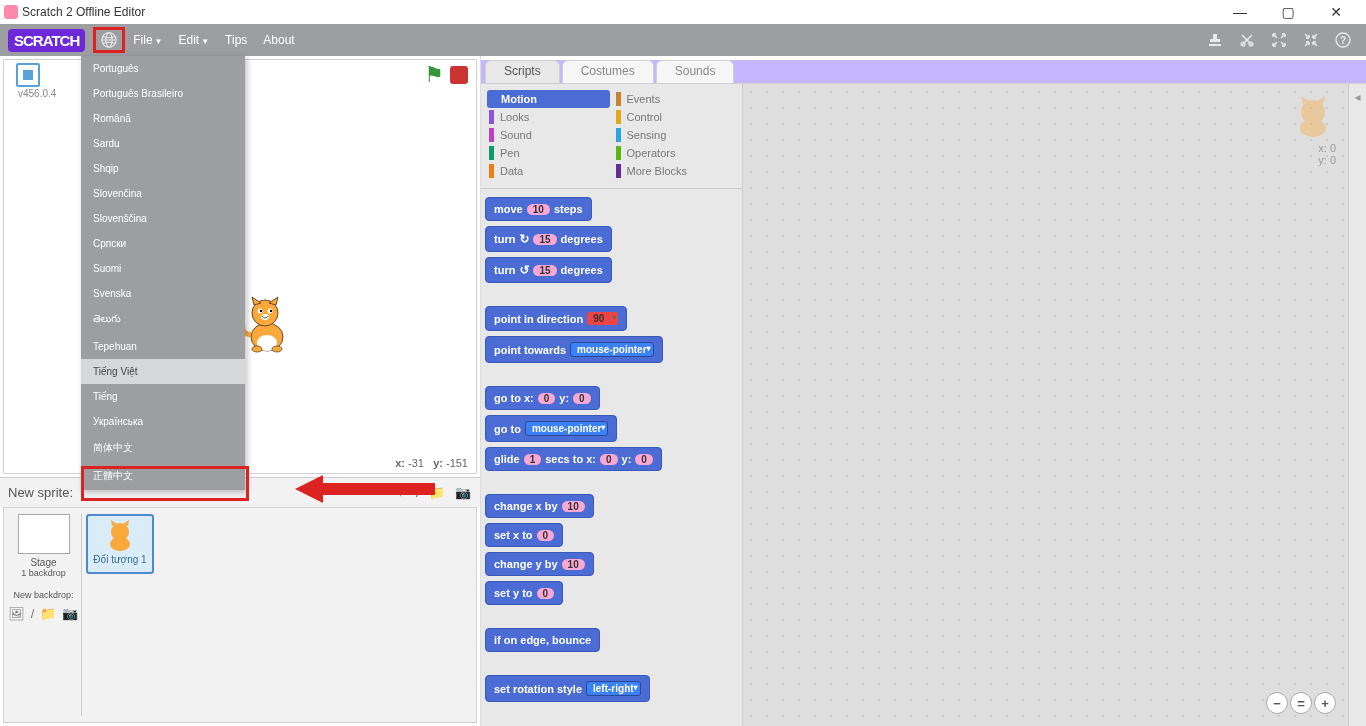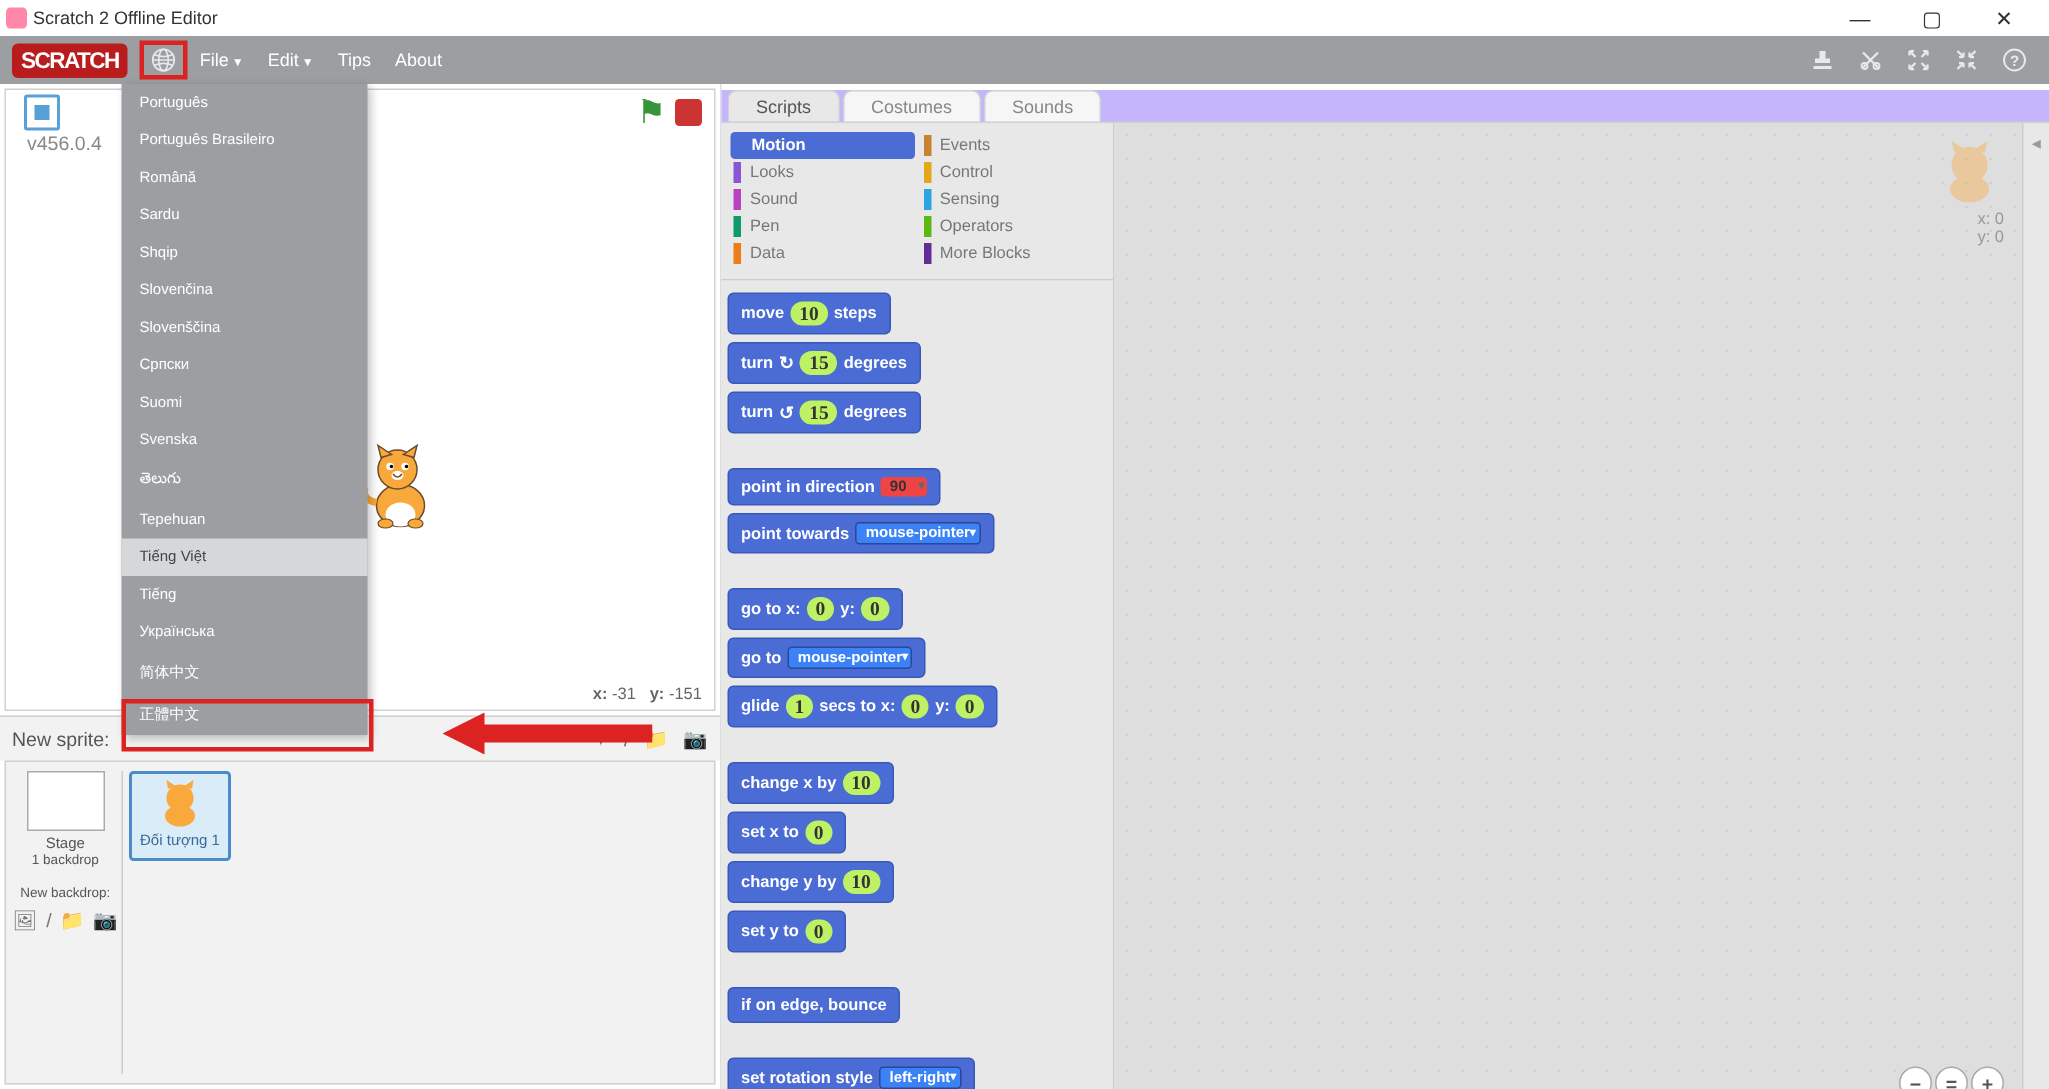--- a/index.html
+++ b/index.html
@@ -4,34 +4,34 @@
 <style>
 * { margin: 0; padding: 0; box-sizing: border-box; font-family: Arial, sans-serif; }
 body { background: #fff; overflow: hidden; }
 
 .titlebar { height: 24px; background: #fff; display: flex; align-items: center; padding: 0 4px; font-size: 12px; color: #333; }
 .titlebar .scratch-logo-small { width: 14px; height: 14px; margin-right: 4px; background: #f8a; border-radius: 3px; position: relative; }
 .titlebar .win-controls { margin-left: auto; display: flex; gap: 24px; padding-right: 14px; font-size: 14px; color: #333; }
 .titlebar .win-controls span { width: 24px; text-align: center; }
 
 .menubar { height: 32px; background: #9c9ea2; display: flex; align-items: center; padding: 0; position: relative; }
-.scratch-logo { background: #b91c1c; color: #fff; font-weight: bold; font-size: 15px; letter-spacing: -1px; padding: 3px 6px; border-radius: 4px; margin: 0 8px; font-family: 'Arial Black', sans-serif; }
+.scratch-logo { background: #6d28d9; color: #fff; font-weight: bold; font-size: 15px; letter-spacing: -1px; padding: 3px 6px; border-radius: 4px; margin: 0 8px; font-family: 'Arial Black', sans-serif; }
 .globe-btn { width: 32px; height: 26px; display: flex; align-items: center; justify-content: center; border: 3px solid #d22; background: #9c9ea2; }
 .menu-item { color: #fff; font-size: 12px; padding: 0 8px; cursor: pointer; position: relative; }
 .menu-item .caret { font-size: 8px; margin-left: 2px; }
 .toolbar-right { margin-left: auto; display: flex; gap: 14px; padding-right: 14px; }
 .tool-icon { width: 18px; height: 18px; display: flex; align-items: center; justify-content: center; color: #e8e9eb; }
 
 .main { display: flex; height: calc(100vh - 56px); position: relative; }
 .left-panel { width: 480px; display: flex; flex-direction: column; }
 .stage-area { height: 415px; background: #fff; border: 1px solid #d0d0d0; margin: 3px; position: relative; }
 .stage-top { display: flex; align-items: center; height: 30px; padding: 2px 8px; }
 .fullscreen-icon { width: 24px; height: 24px; border: 2px solid #58a0d8; border-radius: 2px; margin: 4px; position: relative; display: flex; align-items: center; justify-content: center; }
 .fullscreen-icon::before { content: ''; width: 10px; height: 10px; background: #58a0d8; }
-.version { font-size: 13px; color: #888; position: absolute; left: 14px; top: 28px; }
+.version { font-size: 10px; color: #888; position: absolute; left: 14px; top: 28px; }
 .flag-stop { margin-left: auto; display: flex; gap: 6px; align-items: center; }
 .green-flag { color: #389438; font-size: 22px; }
 .stop-sign { width: 18px; height: 18px; background: #c33; border-radius: 3px; }
 .stage-content { position: relative; height: calc(100% - 60px); overflow: hidden; }
 .cat-sprite { position: absolute; left: 235px; top: 205px; }
 .stage-bottom { position: absolute; bottom: 4px; right: 8px; font-size: 11px; color: #666; }
 .stage-bottom b { font-weight: bold; }
 
 .sprite-bar { background: #f2f2f2; border-top: 1px solid #d0d0d0; padding: 4px 8px; display: flex; align-items: center; height: 30px; font-size: 13px; color: #555; }
 .sprite-bar .sprite-icons { margin-left: auto; display: flex; gap: 10px; color: #666; }
@@ -55,21 +55,21 @@
 .cat-item.active { background: #4a6cd4; color: #fff; border-radius: 3px; padding-left: 4px;}
 .cat-bar { width: 5px; height: 14px; margin-right: 6px; margin-left: 2px; }
 .cat-label { padding: 1px 4px; }
 .cat-item.active .cat-label { color: #fff; font-weight: bold; padding-left: 10px;}
 
 .blocks-list { flex: 1; overflow-y: auto; padding: 8px 4px; background: #e8e8e8; position: relative; }
 .blocks-list::-webkit-scrollbar { width: 10px; }
 .blocks-list::-webkit-scrollbar-thumb { background: #bbb; border-radius: 5px; }
 .block { background: #4a6cd4; color: #fff; font-size: 11px; font-weight: bold; padding: 5px 8px; margin-bottom: 5px; border-radius: 4px; display: inline-flex; align-items: center; gap: 4px; border: 1px solid #3959b9; cursor: pointer; }
 .block-gap { height: 18px; }
-.num-slot { background: #bef264; color: #333; border-radius: 10px; padding: 0 6px; font-size: 13px; min-width: 16px; text-align: center; display: inline-block; font-weight: bold; font-family: Liberation Serif, serif;}
+.num-slot { background: #f9a8d4; color: #333; border-radius: 10px; padding: 0 6px; font-size: 10px; min-width: 16px; text-align: center; display: inline-block; font-weight: bold;}
 .dropdown-slot { background: #3b82f6; color: #fff; border-radius: 3px; padding: 1px 6px 1px 6px; font-size: 10px; position: relative; border: 1px solid #2b4799; text-align: center;}
 .dropdown-slot::after { content: '▾'; position: absolute; right: 2px; font-size: 8px; }
 .dir-slot { background: #ef4444; color: #333; border-radius: 3px; padding: 1px 14px 1px 6px; font-size: 10px; position: relative; font-weight: bold;}
 .dir-slot::after { content: '▾'; position: absolute; right: 2px; font-size: 8px; color: #666;}
 .turn-icon { font-size: 12px; }
 
 .script-area { flex: 1; background: #dedede; background-image: radial-gradient(circle, #cacaca 1px, transparent 1px); background-size: 16px 16px; position: relative; }
 .script-sprite-icon { position: absolute; right: 12px; top: 10px; opacity: 0.4; }
 .xy-display { position: absolute; right: 12px; top: 58px; font-size: 11px; color: #999; text-align: right; }
 .zoom-controls { position: absolute; right: 12px; bottom: 12px; display: flex; gap: 2px; }

